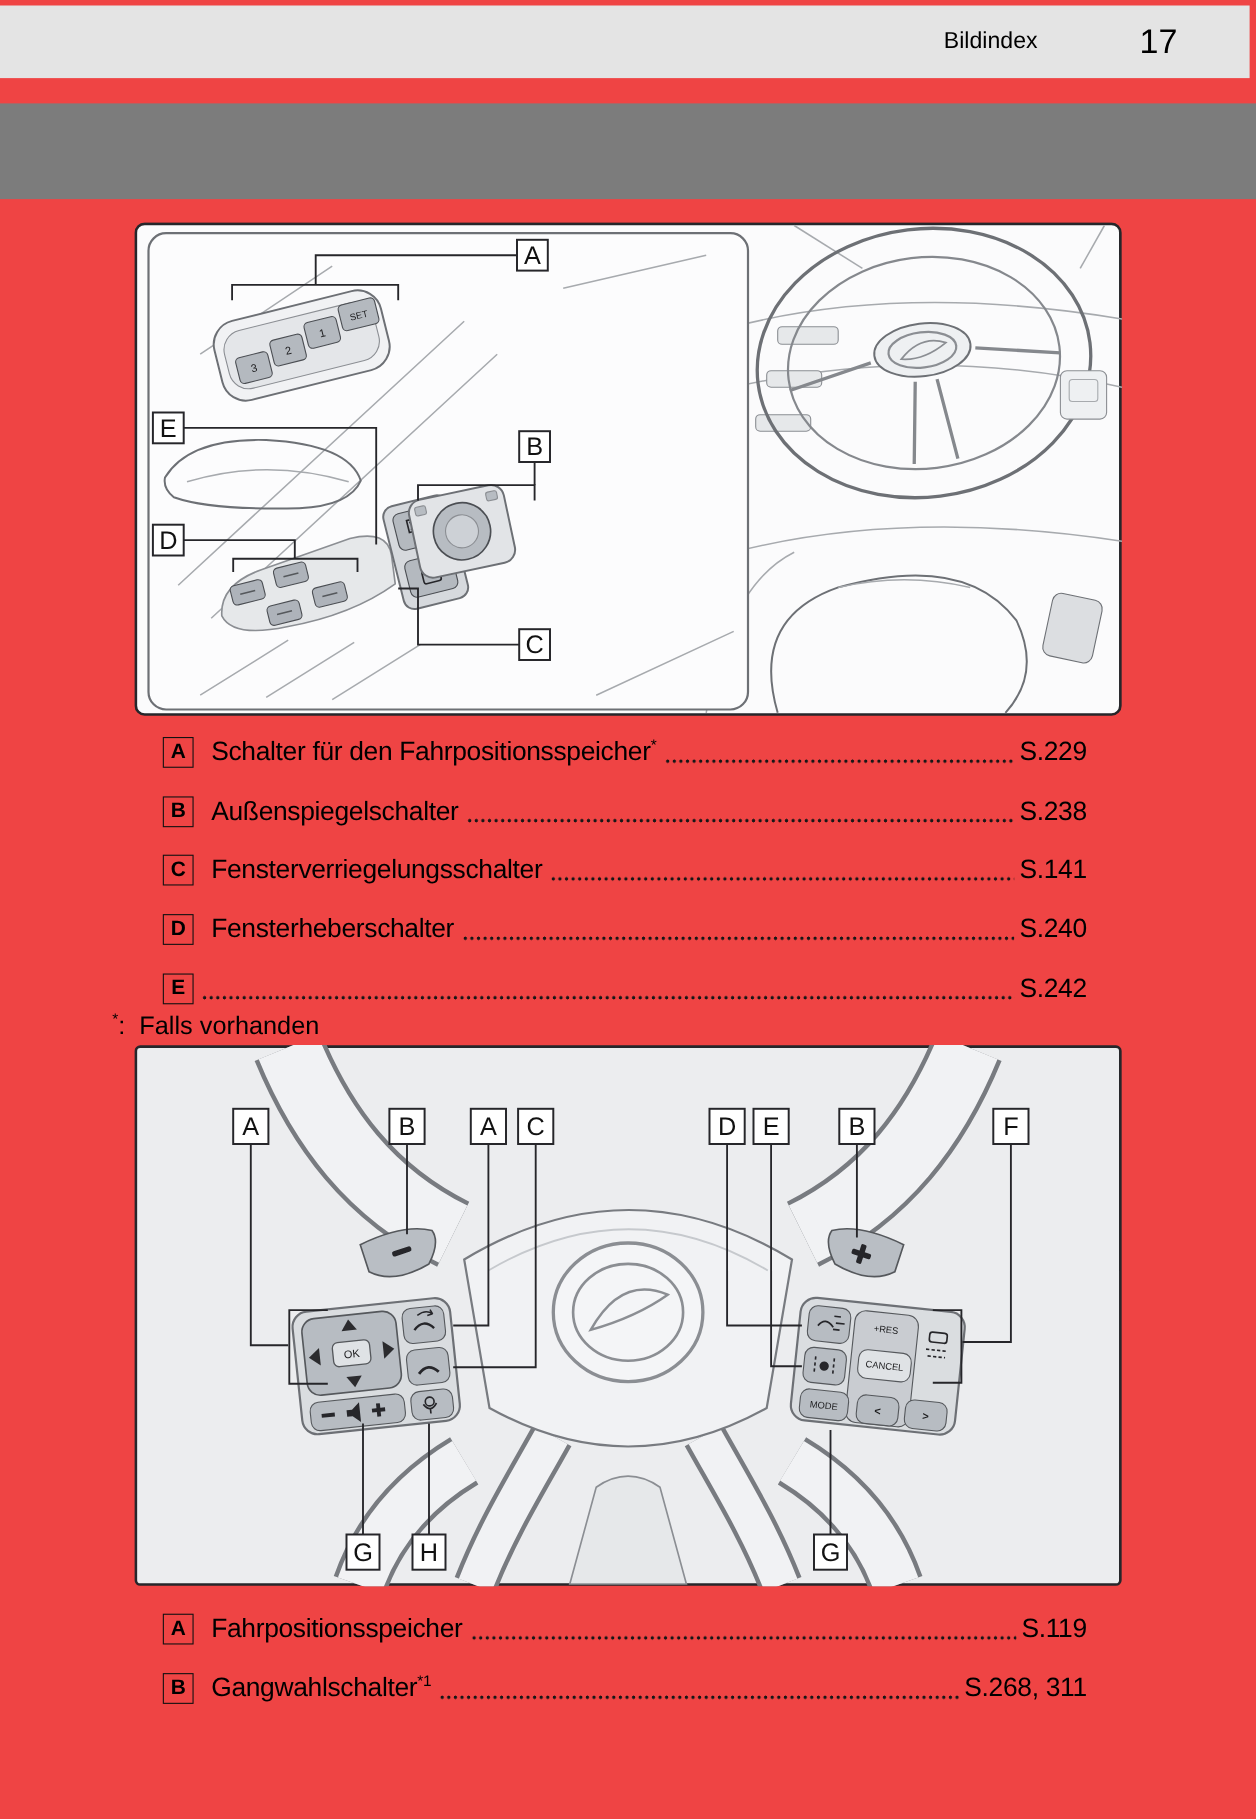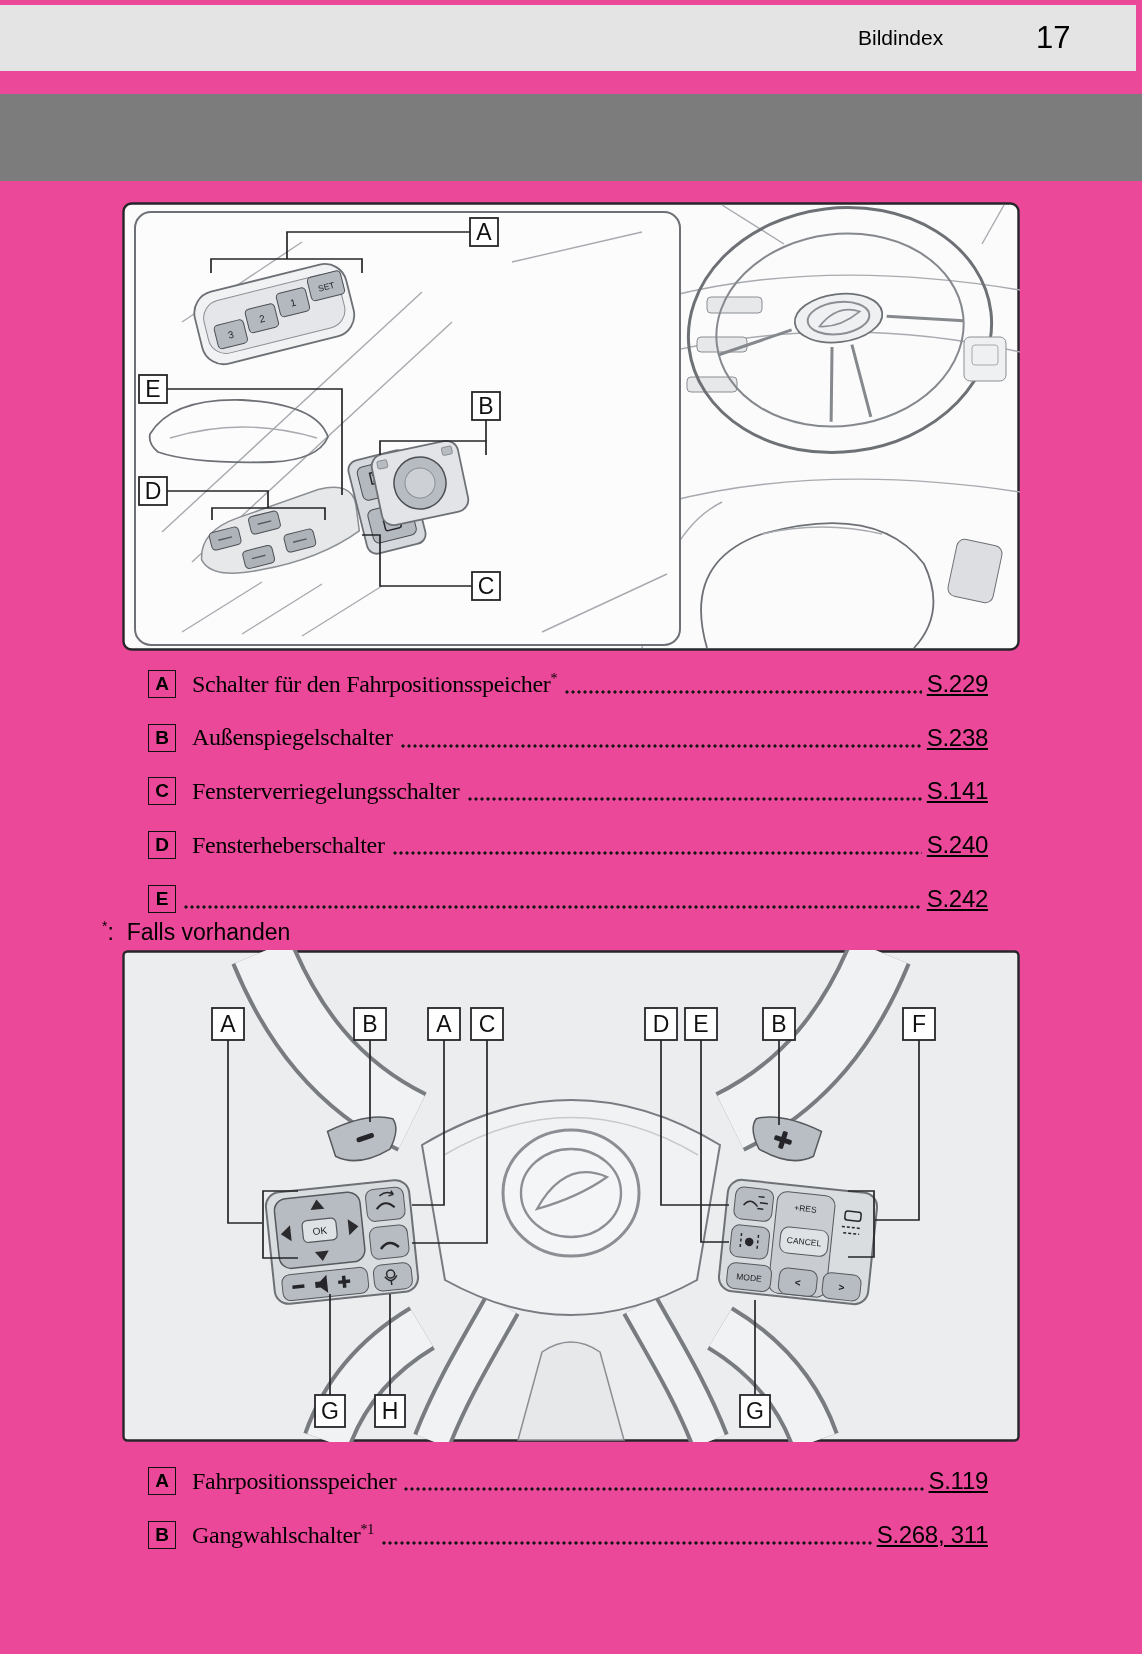--- a/index.html
+++ b/index.html
@@ -1,36 +1,36 @@
 <!DOCTYPE html>
 <html><head>
 <meta charset="utf-8">
 <style>
   html,body{margin:0;padding:0;background:#fff;}
-  .page{position:relative;width:1142px;height:1654px;background:#ec4899;
+  .page{position:relative;width:1142px;height:1654px;background:#ef4444;
         font-family:"Liberation Sans",sans-serif;color:#000;overflow:hidden;}
   .topbar{position:absolute;top:5px;left:0;width:1136px;height:66px;background:#e4e4e4;}
   .topbar-title{position:absolute;left:858px;top:0;height:66px;line-height:66px;font-size:21px;}
   .page-number{position:absolute;left:1036px;top:0;height:66px;line-height:66px;font-size:31px;font-weight:normal;}
   .banner{position:absolute;top:94px;left:0;width:1142px;height:87px;background:#7c7c7c;}
   .figure{position:absolute;left:122px;}
   #fig1{top:202px;}
   #fig2{top:950px;}
   .index{position:absolute;left:148px;width:840px;display:flex;flex-direction:column;}
   #index1{top:670px;gap:25.7px;}
   #index2{top:1467px;gap:26px;}
   .row{display:flex;align-items:center;height:28px;}
   .labelbox{width:28px;height:28px;border:1.8px solid #111;box-sizing:border-box;flex:none;
             display:flex;align-items:center;justify-content:center;font-size:19px;font-weight:bold;}
-  .entry{margin-left:16px;font-size:24px;white-space:nowrap;letter-spacing:-0.3px;font-family:Liberation Serif, serif;}
+  .entry{margin-left:16px;font-size:24px;white-space:nowrap;letter-spacing:-0.3px;}
   .fn-sup{font-size:14px;vertical-align:super;line-height:0;}
   .leader{flex:1;align-self:flex-end;height:4px;margin:0 5px 4px 7px;
           background-image:radial-gradient(circle,#161616 1.4px,transparent 1.8px);
           background-size:6px 4px;background-position:0 50%;background-repeat:repeat-x;}
-  .pageref{font-size:24px;white-space:nowrap;flex:none;letter-spacing:-0.3px;text-decoration:underline;}
+  .pageref{font-size:24px;white-space:nowrap;flex:none;letter-spacing:-0.3px;}
   .footnote{position:absolute;left:102px;top:919px;font-size:23px;}
   .lead{fill:none;stroke:#26262a;stroke-width:1.7;}
   .cobox{fill:#ffffff;stroke:#26262a;stroke-width:1.8;}
   .coletter{font:400 23px "Liberation Sans",sans-serif;fill:#111;text-anchor:middle;}
   .btxt{font:400 10px "Liberation Sans",sans-serif;fill:#1c1c1e;text-anchor:middle;}
   .stxt{font:400 8.5px "Liberation Sans",sans-serif;fill:#1c1c1e;text-anchor:middle;}
   .art{stroke:#6d7075;fill:none;stroke-width:1.8;}
   .artlight{stroke:#a7aaae;fill:none;stroke-width:1.4;}
 </style>
 </head>

